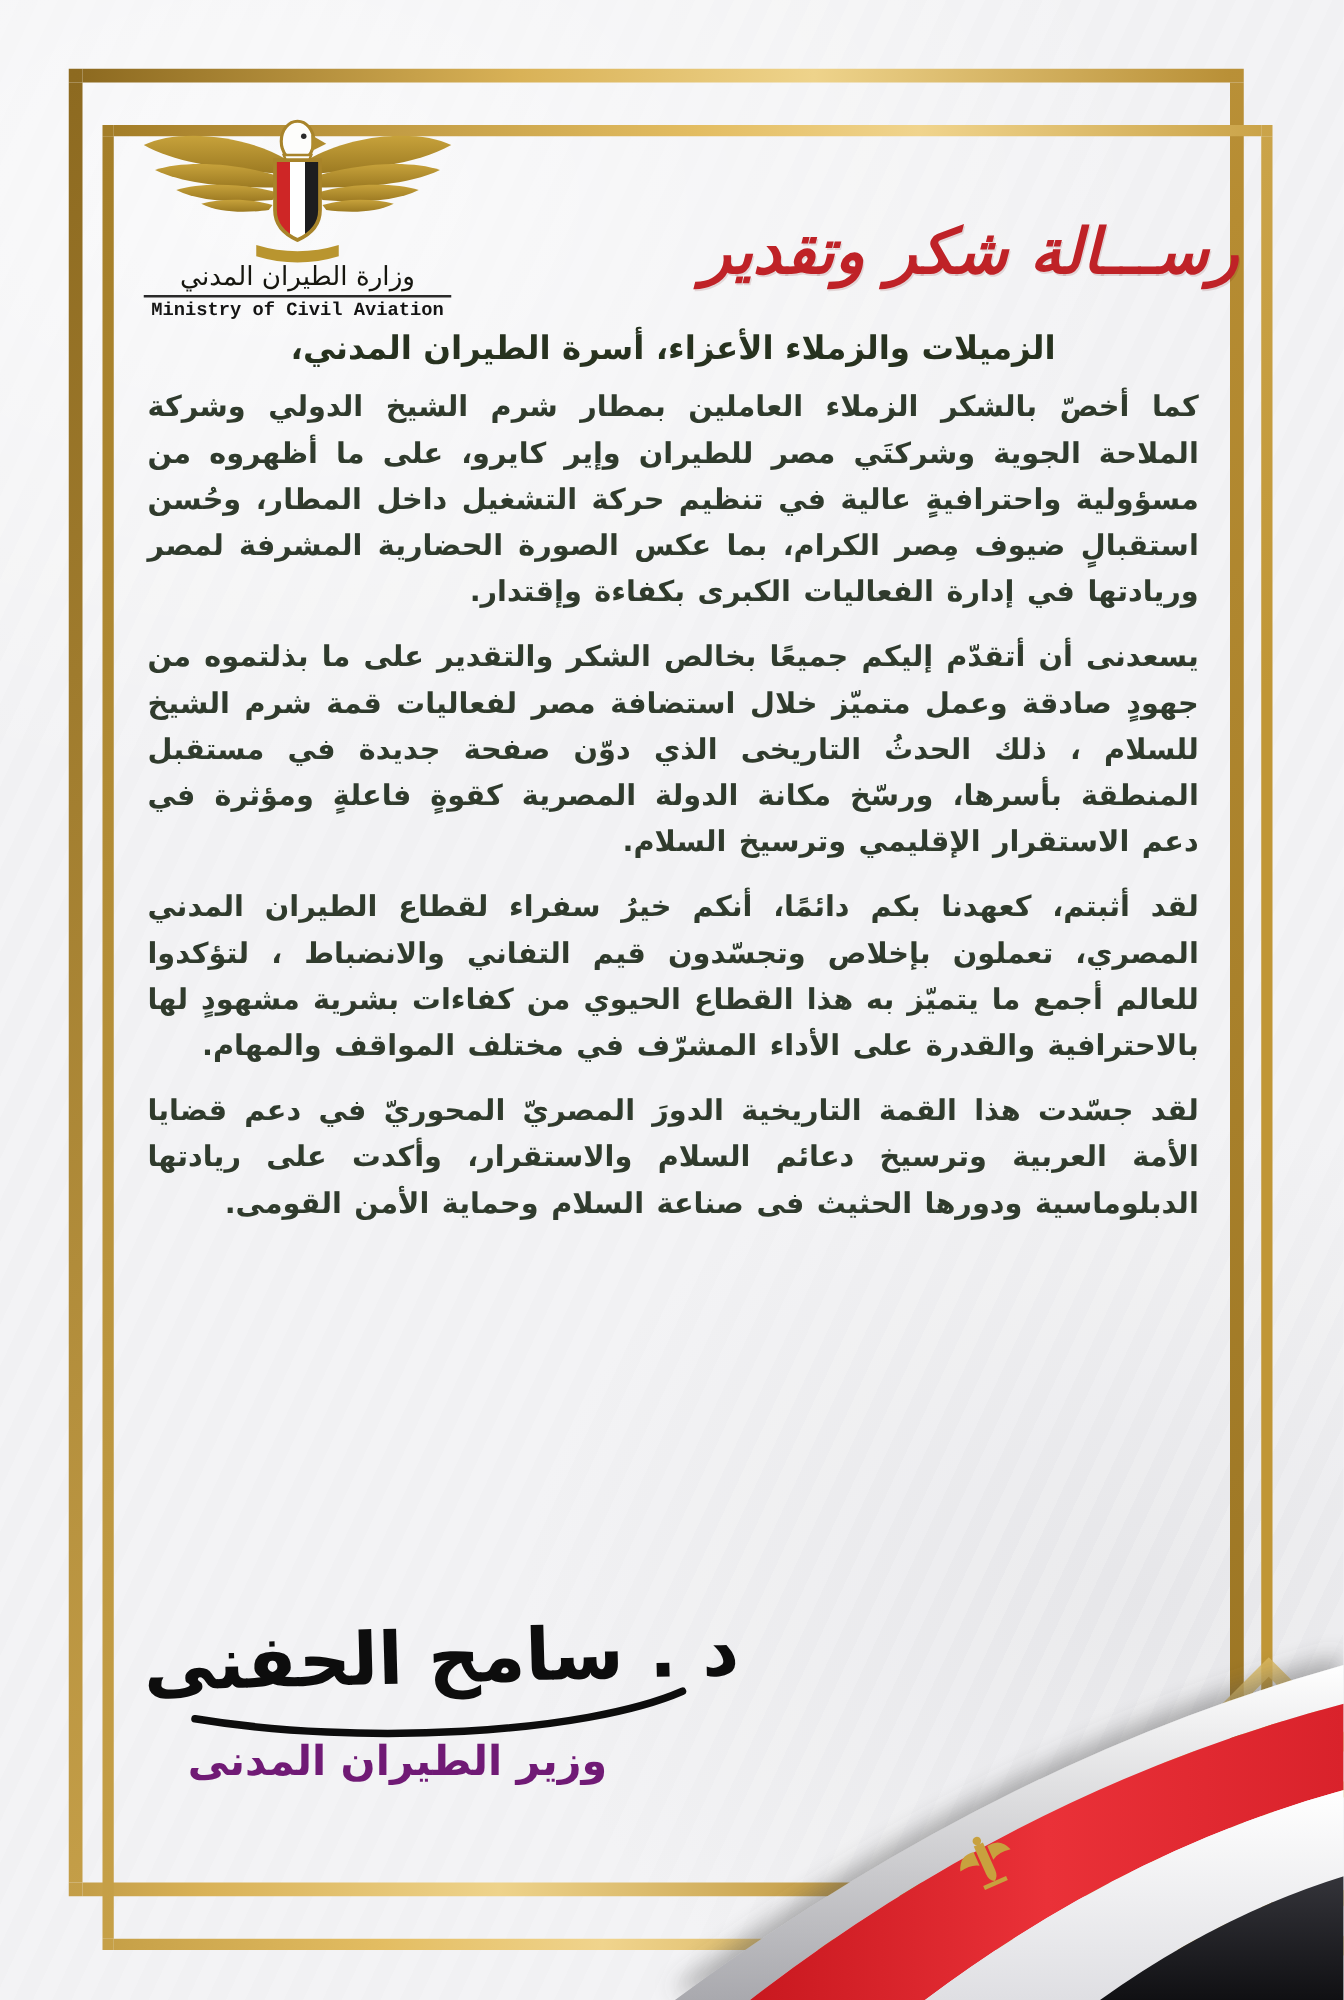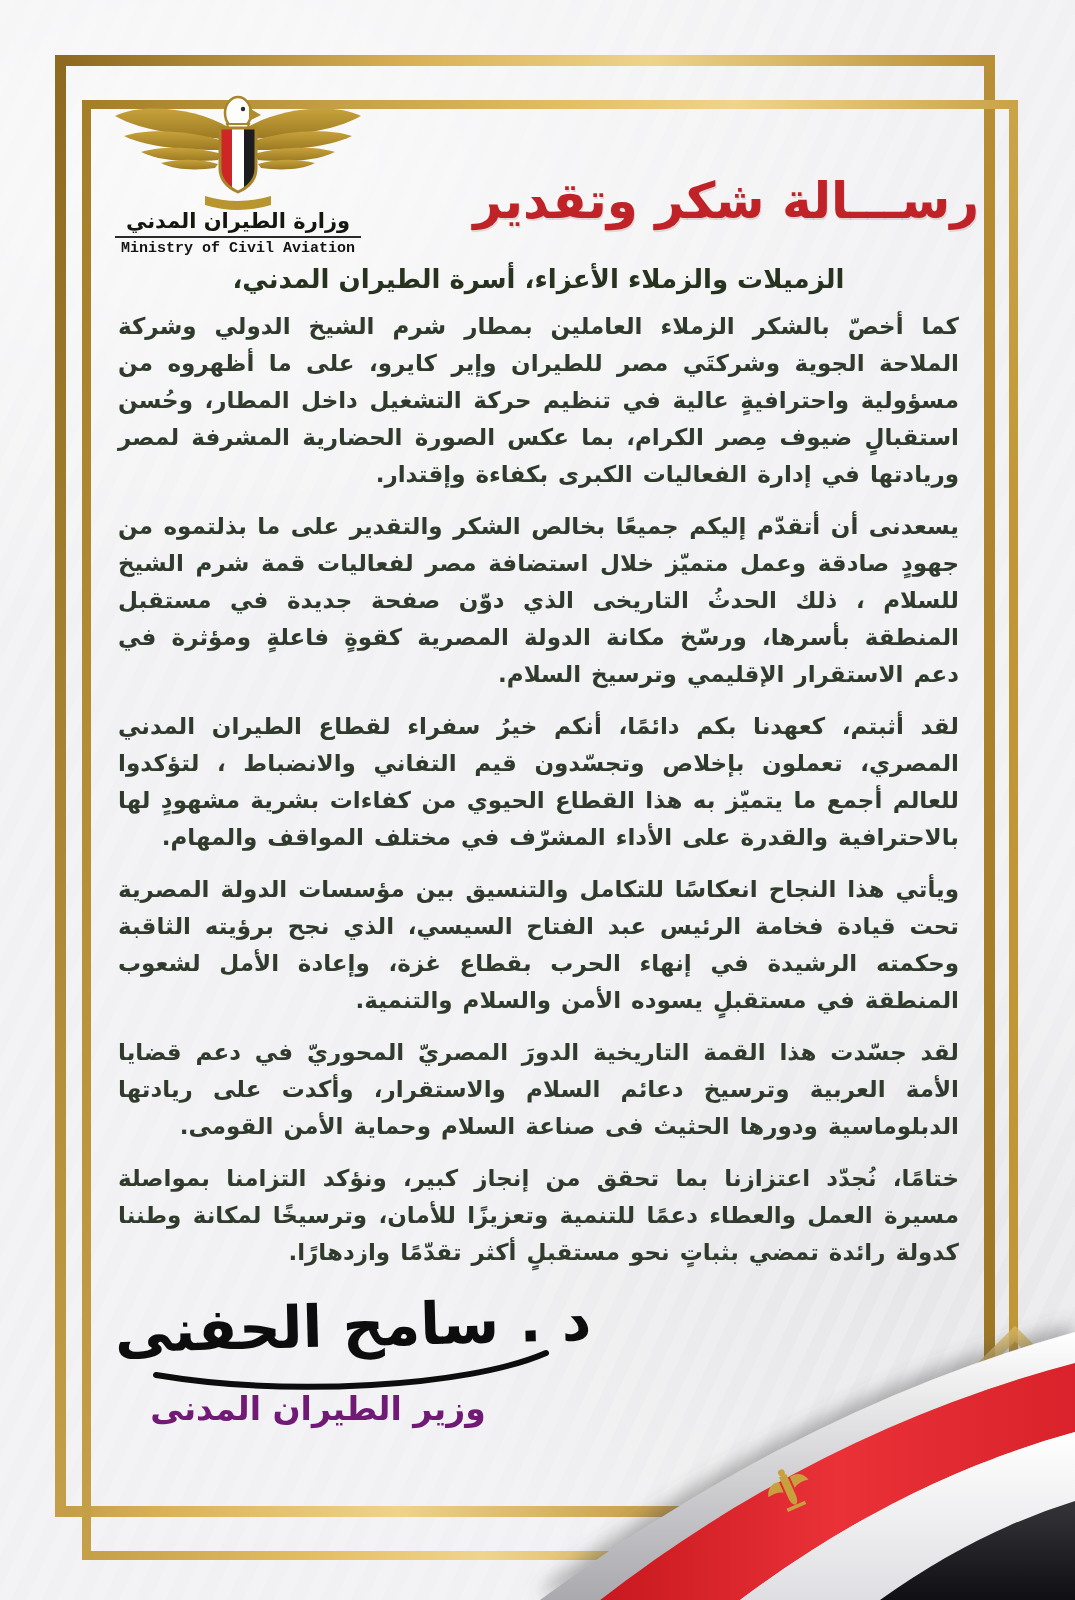--- a/index.html
+++ b/index.html
@@ -23,30 +23,31 @@
     left:55px;top:55px;width:940px;height:1462px;border-width:11px;
     border-image:linear-gradient(100deg,#8d6a20,#d9b257 30%,#eed38b 50%,#b68c32 80%,#9a7423) 1;
   }
   .frame.inner{
     left:82px;top:100px;width:936px;height:1460px;border-width:9px;
     border-image:linear-gradient(100deg,#a47e28,#e3bd62 40%,#f0d48d 55%,#c09636 85%) 1;
   }
   
   .emblem{position:absolute;left:102px;top:92px;width:272px;text-align:center;z-index:3;}
   .emblem svg{display:block;margin:0 auto;}
-  .ministry-ar{font-size:21px;font-weight:700;color:#16160f;direction:rtl;line-height:1.1;margin-top:-4px;}
+  .ministry-ar{font-size:21px;font-weight:400;color:#16160f;direction:rtl;line-height:1.1;margin-top:-4px;}
   .ministry-en{
     font-family:Liberation Mono, monospace;font-size:15px;color:#141414;font-weight:700;
     border-top:2px solid #2a2a2a;display:inline-block;padding:2px 6px 0;margin-top:3px;
   }
   
   .letter-title{
-    position:absolute;top:172px;right:96px;z-index:3;
+    position:absolute;top:172px;right:84px;z-index:3;
     font-size:50px;font-weight:700;color:#bf2227;direction:rtl;white-space:nowrap;
     text-shadow:1px 2px 0 rgba(90,0,0,.12);
+    font-style:italic;
   }
   
   .body{
     position:absolute;left:118px;right:116px;top:264px;z-index:3;
     direction:rtl;color:#303b2d;
   }
   .salutation{font-size:26px;font-weight:700;margin:0 0 14px;color:#27321f;text-align:center;}
   .body p{
     font-size:23px;font-weight:700;line-height:37px;margin:0 0 15px;
     text-align:justify;text-align-last:right;word-spacing:2px;
@@ -115,23 +116,21 @@
   <div class="ministry-en">Ministry of Civil Aviation</div>
 </div>
 
 <div class="letter-title">رســـالة شكر وتقدير</div>
 
 <div class="body">
   <div class="salutation">الزميلات والزملاء الأعزاء، أسرة الطيران المدني،</div>
   <p>كما أخصّ بالشكر الزملاء العاملين بمطار شرم الشيخ الدولي وشركة الملاحة الجوية وشركتَي مصر للطيران وإير كايرو، على ما أظهروه من مسؤولية واحترافيةٍ عالية في تنظيم حركة التشغيل داخل المطار، وحُسن استقبالٍ ضيوف مِصر الكرام، بما عكس الصورة الحضارية المشرفة لمصر وريادتها في إدارة الفعاليات الكبرى بكفاءة وإقتدار.</p>
   <p>يسعدنى أن أتقدّم إليكم جميعًا بخالص الشكر والتقدير على ما بذلتموه من جهودٍ صادقة وعمل متميّز خلال استضافة مصر لفعاليات قمة شرم الشيخ للسلام ، ذلك الحدثُ التاريخى الذي دوّن صفحة جديدة في مستقبل المنطقة بأسرها، ورسّخ مكانة الدولة المصرية كقوةٍ فاعلةٍ ومؤثرة في دعم الاستقرار الإقليمي وترسيخ السلام.</p>
   <p>لقد أثبتم، كعهدنا بكم دائمًا، أنكم خيرُ سفراء لقطاع الطيران المدني المصري، تعملون بإخلاص وتجسّدون قيم التفاني والانضباط ، لتؤكدوا للعالم أجمع ما يتميّز به هذا القطاع الحيوي من كفاءات بشرية مشهودٍ لها بالاحترافية والقدرة على الأداء المشرّف في مختلف المواقف والمهام.</p>
-  <p>ويأتي هذا النجاح انعكاسًا للتكامل والتنسيق بين مؤسسات الدولة المصرية تحت قيادة فخامة الرئيس عبد الفتاح السيسي، الذي نجح برؤيته الثاقبة وحكمته الرشيدة في إنهاء الحرب بقطاع غزة، وإعادة الأمل لشعوب المنطقة في مستقبلٍ يسوده الأمن والسلام والتنمية.</p>
   <p>لقد جسّدت هذا القمة التاريخية الدورَ المصريّ المحوريّ في دعم قضايا الأمة العربية وترسيخ دعائم السلام والاستقرار، وأكدت على ريادتها الدبلوماسية ودورها الحثيث فى صناعة السلام وحماية الأمن القومى.</p>
-  <p>ختامًا، نُجدّد اعتزازنا بما تحقق من إنجاز كبير، ونؤكد التزامنا بمواصلة مسيرة العمل والعطاء دعمًا للتنمية وتعزيزًا للأمان، وترسيخًا لمكانة وطننا كدولة رائدة تمضي بثباتٍ نحو مستقبلٍ أكثر تقدّمًا وازدهارًا.</p>
 </div>
 
 <div class="signature">
   <div class="sig-name">د . سامح الحفنى</div>
   <svg class="sig-flourish" width="430" height="46" viewBox="0 0 430 46">
     <path d="M408 6 C330 40 150 50 18 28" fill="none" stroke="#0d0d0d" stroke-width="6" stroke-linecap="round"></path>
   </svg>
   <div class="sig-role">وزير الطيران المدنى</div>
 </div>
 

